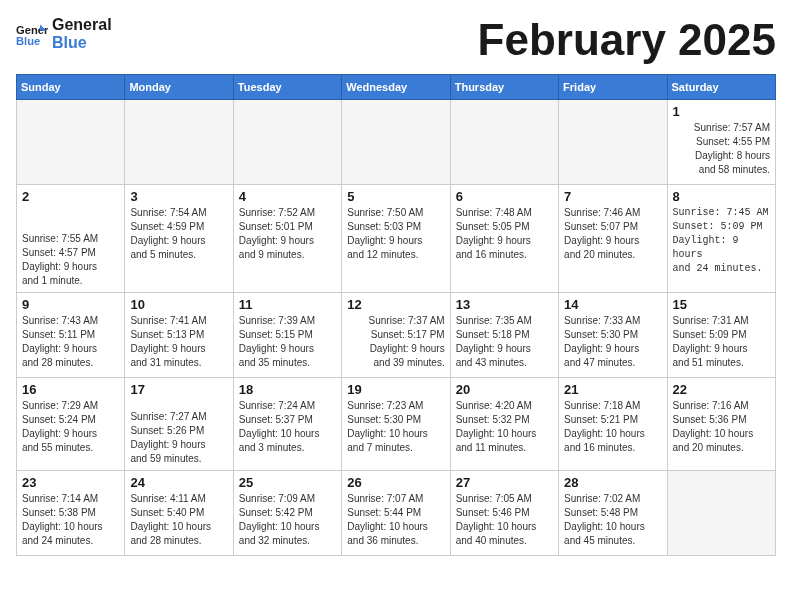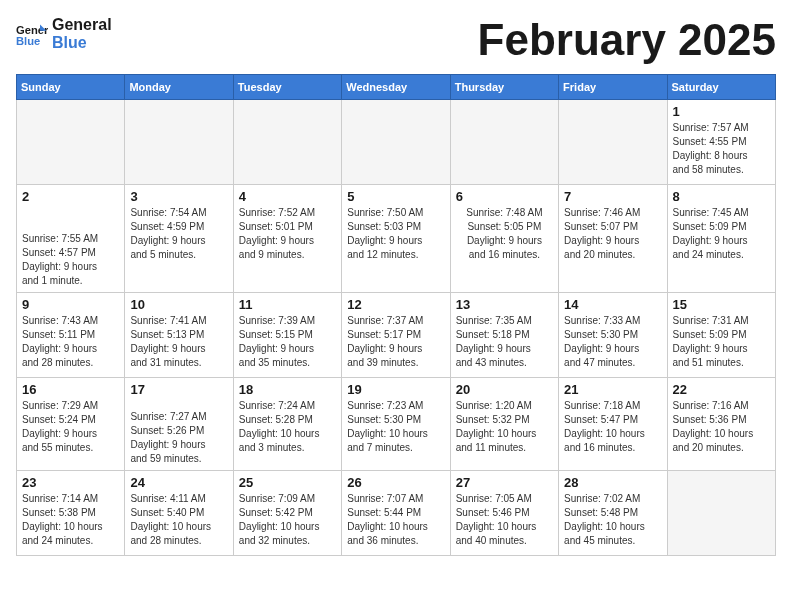--- a/index.html
+++ b/index.html
@@ -112,21 +112,21 @@
   <tbody id="calendar-body">
   <tr>
         <td class="empty"></td>
         <td class="empty"></td>
         <td class="empty"></td>
         <td class="empty"></td>
         <td class="empty"></td>
         <td class="empty"></td>
         <td>
           <span class="day-number">1</span>
-          <div class="day-info" style="white-space: pre-line;">Sunrise: 7:57 AM
+          <div class="day-info" style="white-space: pre-line; text-align: right;">Sunrise: 7:57 AM
 Sunset: 4:55 PM
 Daylight: 8 hours
 and 58 minutes.</div>
         </td>
       </tr>
       <tr>
         <td>
           <span class="day-number">2</span>
           <div class="day-info" style="white-space: pre-line; margin-top: 28px;">Sunrise: 7:55 AM
 Sunset: 4:57 PM
@@ -149,35 +149,35 @@
         </td>
         <td>
           <span class="day-number">5</span>
           <div class="day-info" style="white-space: pre-line;">Sunrise: 7:50 AM
 Sunset: 5:03 PM
 Daylight: 9 hours
 and 12 minutes.</div>
         </td>
         <td>
           <span class="day-number">6</span>
-          <div class="day-info" style="white-space: pre-line; text-align: center;">Sunrise: 7:48 AM
+          <div class="day-info" style="white-space: pre-line;">Sunrise: 7:48 AM
 Sunset: 5:05 PM
 Daylight: 9 hours
 and 16 minutes.</div>
         </td>
         <td>
           <span class="day-number">7</span>
           <div class="day-info" style="white-space: pre-line;">Sunrise: 7:46 AM
 Sunset: 5:07 PM
 Daylight: 9 hours
 and 20 minutes.</div>
         </td>
         <td>
           <span class="day-number">8</span>
-          <div class="day-info" style="white-space: pre-line;">Sunrise: 7:45 AM
+          <div class="day-info" style="white-space: pre-line; font-family: Liberation Mono, monospace;">Sunrise: 7:45 AM
 Sunset: 5:09 PM
 Daylight: 9 hours
 and 24 minutes.</div>
         </td>
       </tr>
       <tr>
         <td>
           <span class="day-number">9</span>
           <div class="day-info" style="white-space: pre-line;">Sunrise: 7:43 AM
 Sunset: 5:11 PM
@@ -193,21 +193,21 @@
         </td>
         <td>
           <span class="day-number">11</span>
           <div class="day-info" style="white-space: pre-line;">Sunrise: 7:39 AM
 Sunset: 5:15 PM
 Daylight: 9 hours
 and 35 minutes.</div>
         </td>
         <td>
           <span class="day-number">12</span>
-          <div class="day-info" style="white-space: pre-line;">Sunrise: 7:37 AM
+          <div class="day-info" style="white-space: pre-line; text-align: right;">Sunrise: 7:37 AM
 Sunset: 5:17 PM
 Daylight: 9 hours
 and 39 minutes.</div>
         </td>
         <td>
           <span class="day-number">13</span>
           <div class="day-info" style="white-space: pre-line;">Sunrise: 7:35 AM
 Sunset: 5:18 PM
 Daylight: 9 hours
 and 43 minutes.</div>
@@ -238,42 +238,42 @@
         <td>
           <span class="day-number">17</span>
           <div class="day-info" style="white-space: pre-line; margin-top: 13px;">Sunrise: 7:27 AM
 Sunset: 5:26 PM
 Daylight: 9 hours
 and 59 minutes.</div>
         </td>
         <td>
           <span class="day-number">18</span>
           <div class="day-info" style="white-space: pre-line;">Sunrise: 7:24 AM
-Sunset: 5:28 PM
+Sunset: 5:37 PM
 Daylight: 10 hours
 and 3 minutes.</div>
         </td>
         <td>
           <span class="day-number">19</span>
           <div class="day-info" style="white-space: pre-line;">Sunrise: 7:23 AM
 Sunset: 5:30 PM
 Daylight: 10 hours
 and 7 minutes.</div>
         </td>
         <td>
           <span class="day-number">20</span>
-          <div class="day-info" style="white-space: pre-line;">Sunrise: 1:20 AM
+          <div class="day-info" style="white-space: pre-line;">Sunrise: 4:20 AM
 Sunset: 5:32 PM
 Daylight: 10 hours
 and 11 minutes.</div>
         </td>
         <td>
           <span class="day-number">21</span>
           <div class="day-info" style="white-space: pre-line;">Sunrise: 7:18 AM
-Sunset: 5:47 PM
+Sunset: 5:21 PM
 Daylight: 10 hours
 and 16 minutes.</div>
         </td>
         <td>
           <span class="day-number">22</span>
           <div class="day-info" style="white-space: pre-line;">Sunrise: 7:16 AM
 Sunset: 5:36 PM
 Daylight: 10 hours
 and 20 minutes.</div>
         </td>

